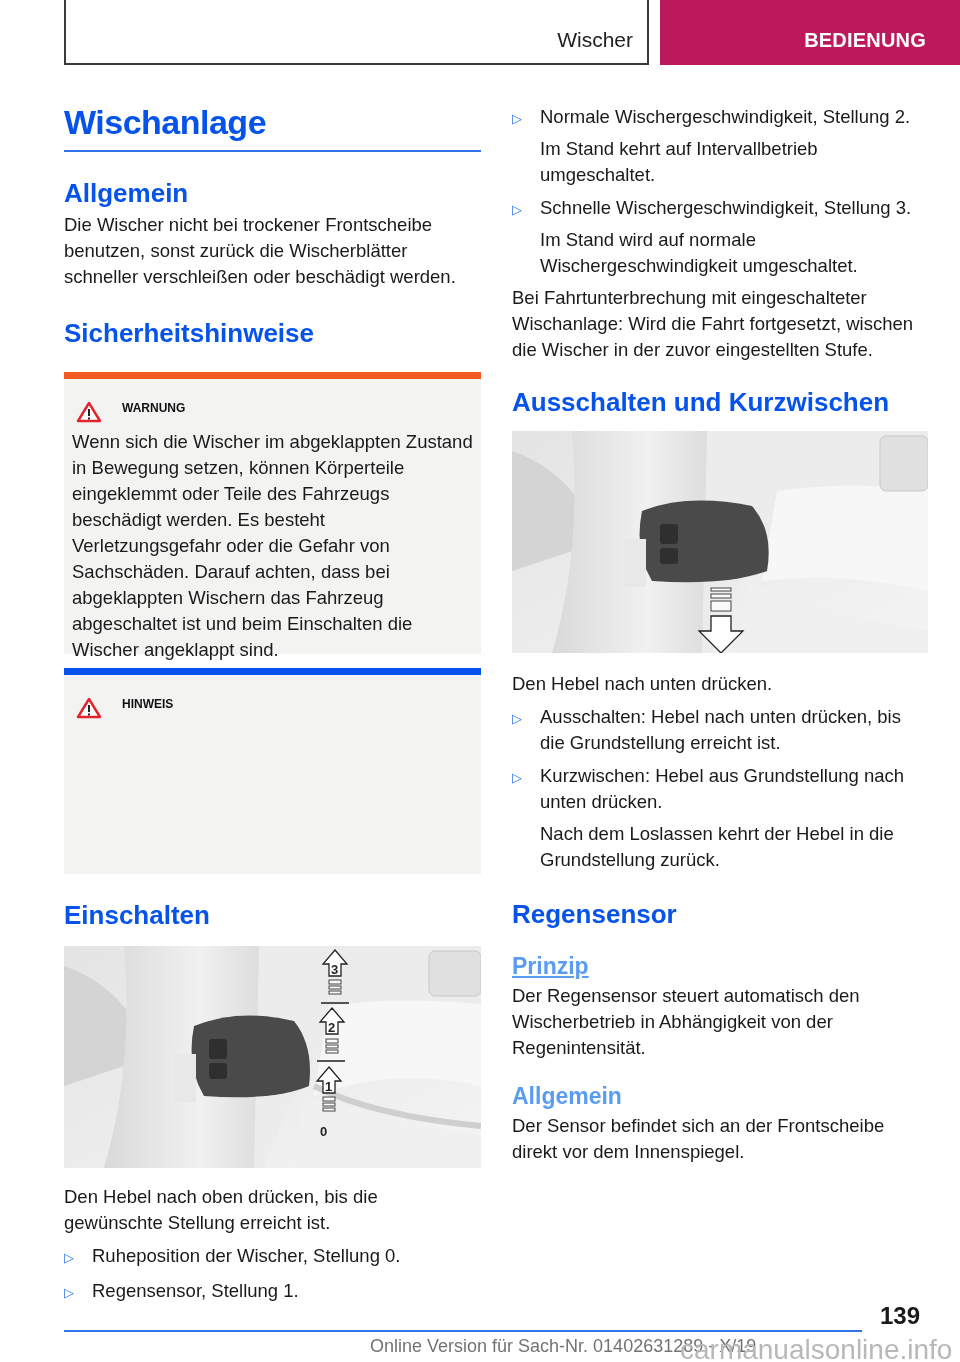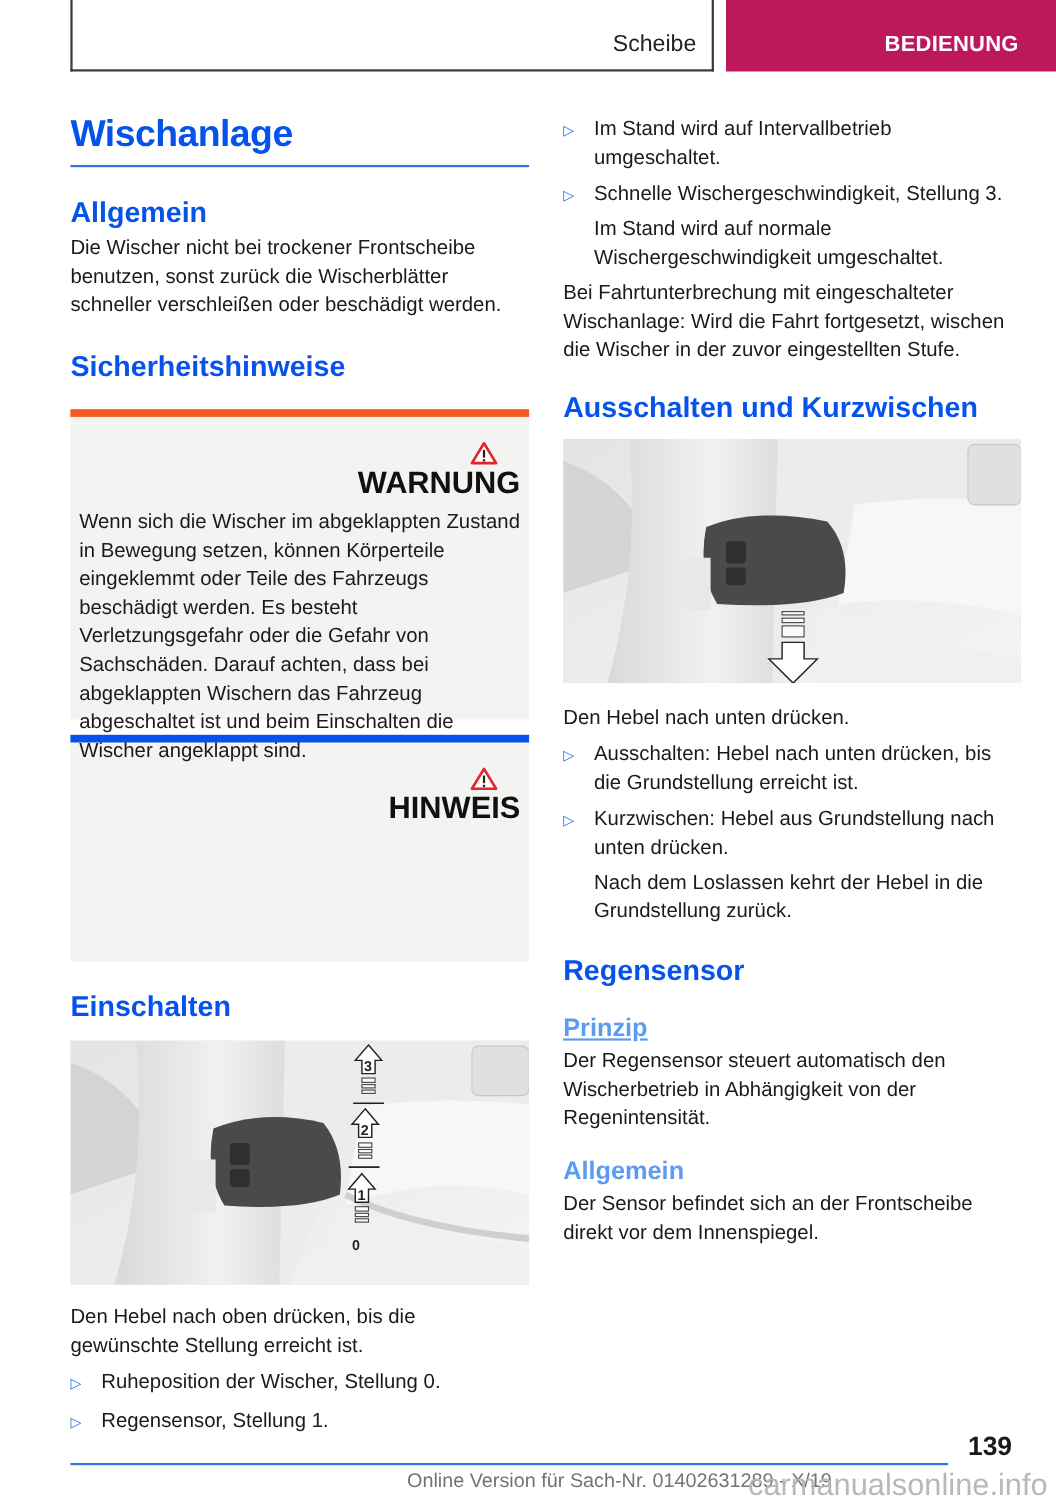--- a/index.html
+++ b/index.html
@@ -18,40 +18,40 @@
 
   h1 { font-size: 34px; font-weight: bold; color: #0653ec; line-height: 44px; letter-spacing: -0.5px; }
   .h1-rule { height: 2px; background: #2f74e8; margin-top: 6px; }
   h2 { font-size: 26px; font-weight: bold; color: #0653ec; line-height: 34px; }
   h3 { font-size: 23px; font-weight: bold; color: #5b9cf3; line-height: 30px; }
   p { font-size: 18.5px; line-height: 26px; color: #1a1a1a; }
 
   .notice { background: #f3f3f2; padding: 22px 8px 20px 8px; }
   .notice.warn { border-top: 7px solid #f25a21; }
   .notice.hint { border-top: 7px solid #0653ec; }
-  .notice-title { display: flex; align-items: flex-end; font-size: 28px; font-weight: bold; color: #111; margin-bottom: 6px; flex-direction: column; }
+  .notice-title { display: flex; align-items: flex-start; font-size: 12px; font-weight: bold; color: #111; margin-bottom: 6px; }
   .notice-title svg { margin-left: 4px; margin-right: 20px; }
 
   .list-item { display: flex; font-size: 18.5px; line-height: 26px; margin-top: 7px; }
   .bullet { width: 28px; flex: none; color: #2a72e8; font-size: 13px; padding-top: 2px; }
   .list-item .body p + p { margin-top: 6px; }
 
   .figure { position: relative; overflow: hidden; background: #e9e9e9; }
 
   
   .page-num { position: absolute; left: 880px; top: 1302px; font-size: 24px; font-weight: bold; color: #1a1a1a; }
   .footer-rule { position: absolute; left: 64px; top: 1330px; width: 798px; height: 2px; background: #2f74e8; }
   .footer-text { position: absolute; left: 370px; top: 1336px; font-size: 18px; color: #737373; white-space: nowrap; }
   .watermark { position: absolute; left: 680px; top: 1334px; font-size: 28px; color: #b8b8b8; white-space: nowrap; }
 </style>
 </head>
 <body>
 
 <div class="hdr-left">
-  <span>Scheibe</span>
+  <span>Wischer</span>
 </div>
 <div class="hdr-right">
   <span>BEDIENUNG</span>
 </div>
 
 <div class="col-left">
   <h1>Wischanlage</h1>
   <div class="h1-rule"></div>
 
   <h2 style="margin-top:24px;">Allgemein</h2>
@@ -148,21 +148,22 @@
     <div class="body">
         <p>Regensensor, Stellung 1.</p>
       </div>
   </div>
 </div>
 
 <div class="col-right">
   <div class="list-item" style="margin-top:4px;">
     <span class="bullet">▷</span>
     <div class="body">
-      <p>Im Stand wird auf Intervallbetrieb umgeschaltet.</p>
+      <p>Normale Wischergeschwindigkeit, Stellung 2.</p>
+      <p>Im Stand kehrt auf Intervallbetrieb umgeschaltet.</p>
     </div>
   </div>
   <div class="list-item">
     <span class="bullet">▷</span>
     <div class="body">
       <p>Schnelle Wischergeschwindigkeit, Stellung 3.</p>
       <p>Im Stand wird auf normale Wischergeschwindigkeit umgeschaltet.</p>
     </div>
   </div>
   <p style="margin-top:6px;">Bei Fahrtunterbrechung mit eingeschalteter Wischanlage: Wird die Fahrt fortgesetzt, wischen die Wischer in der zuvor eingestellten Stufe.</p>

